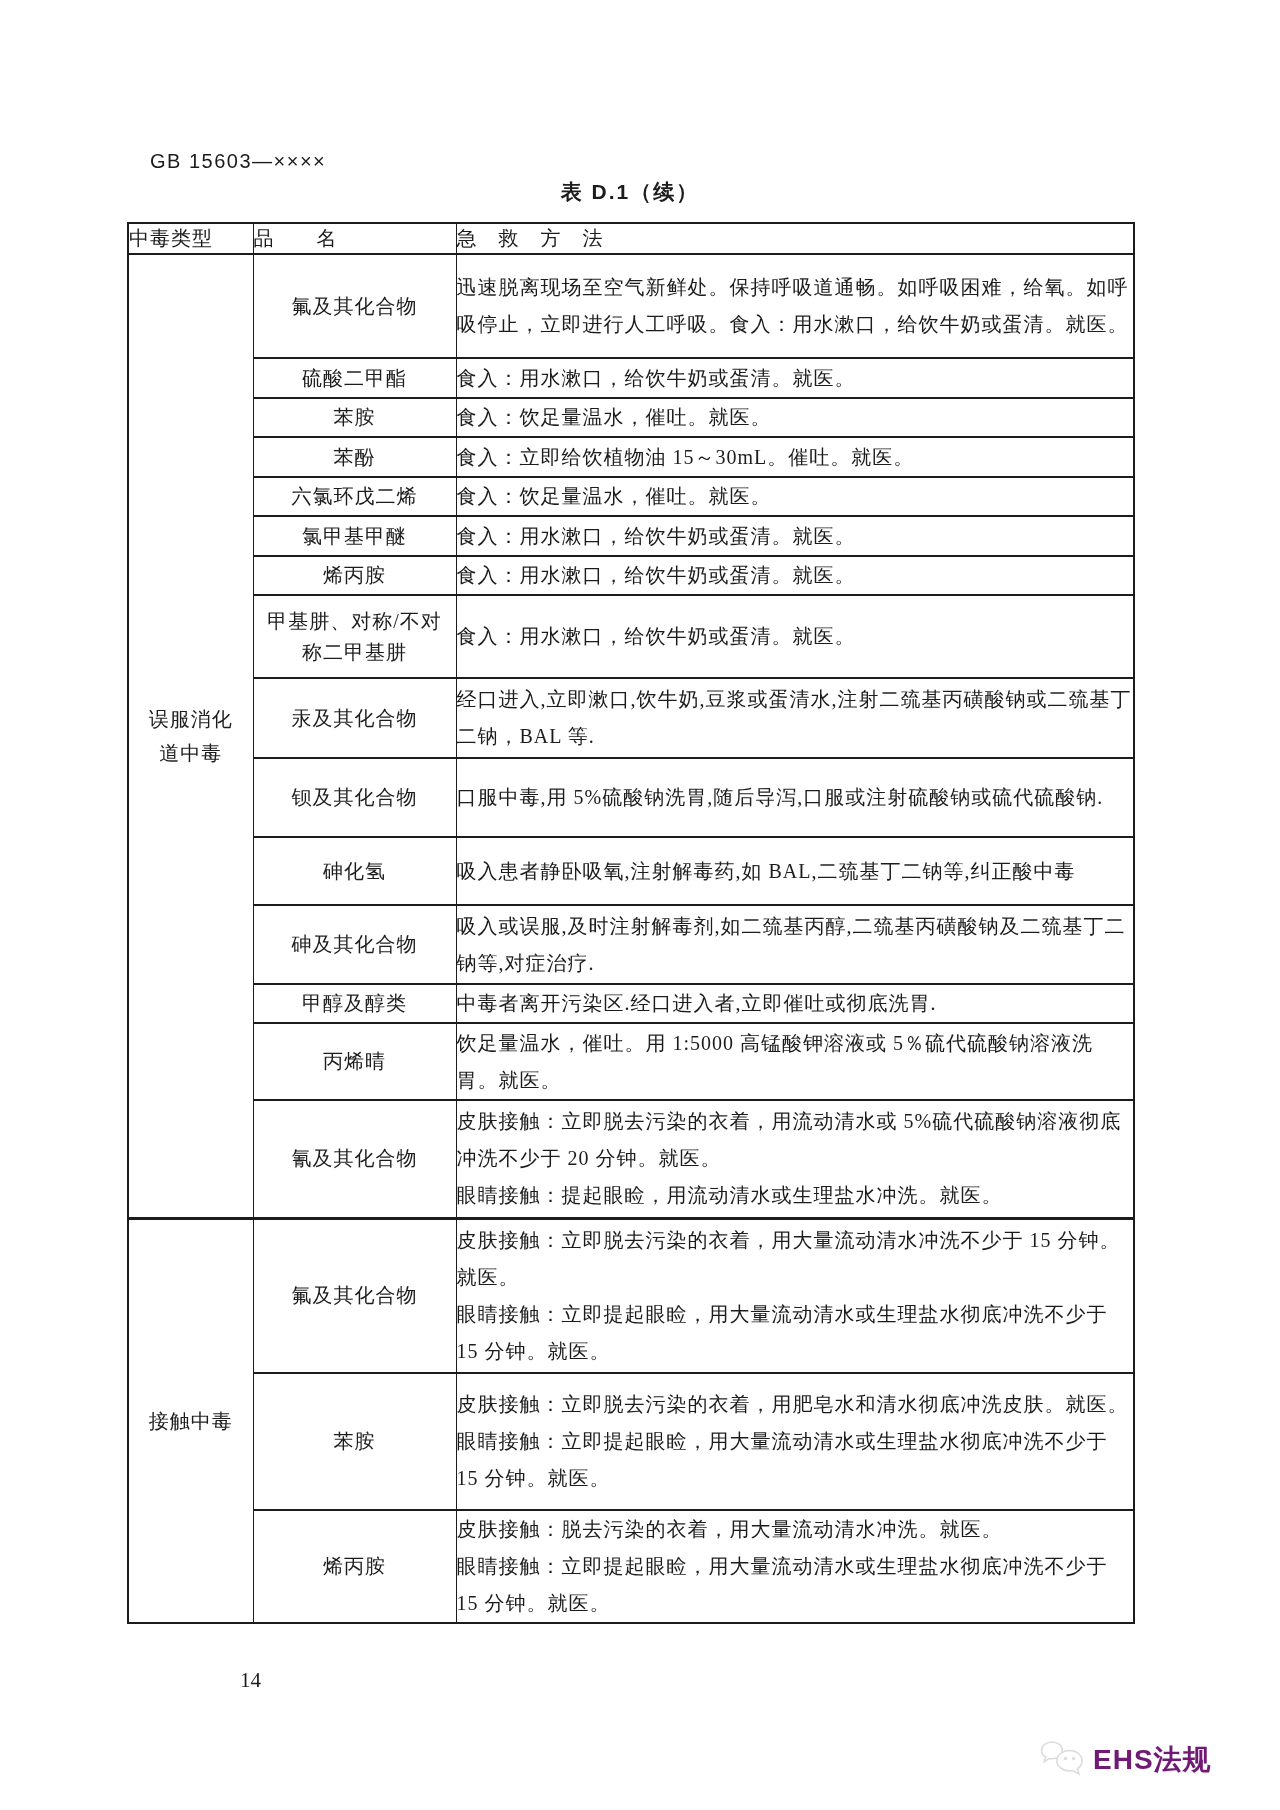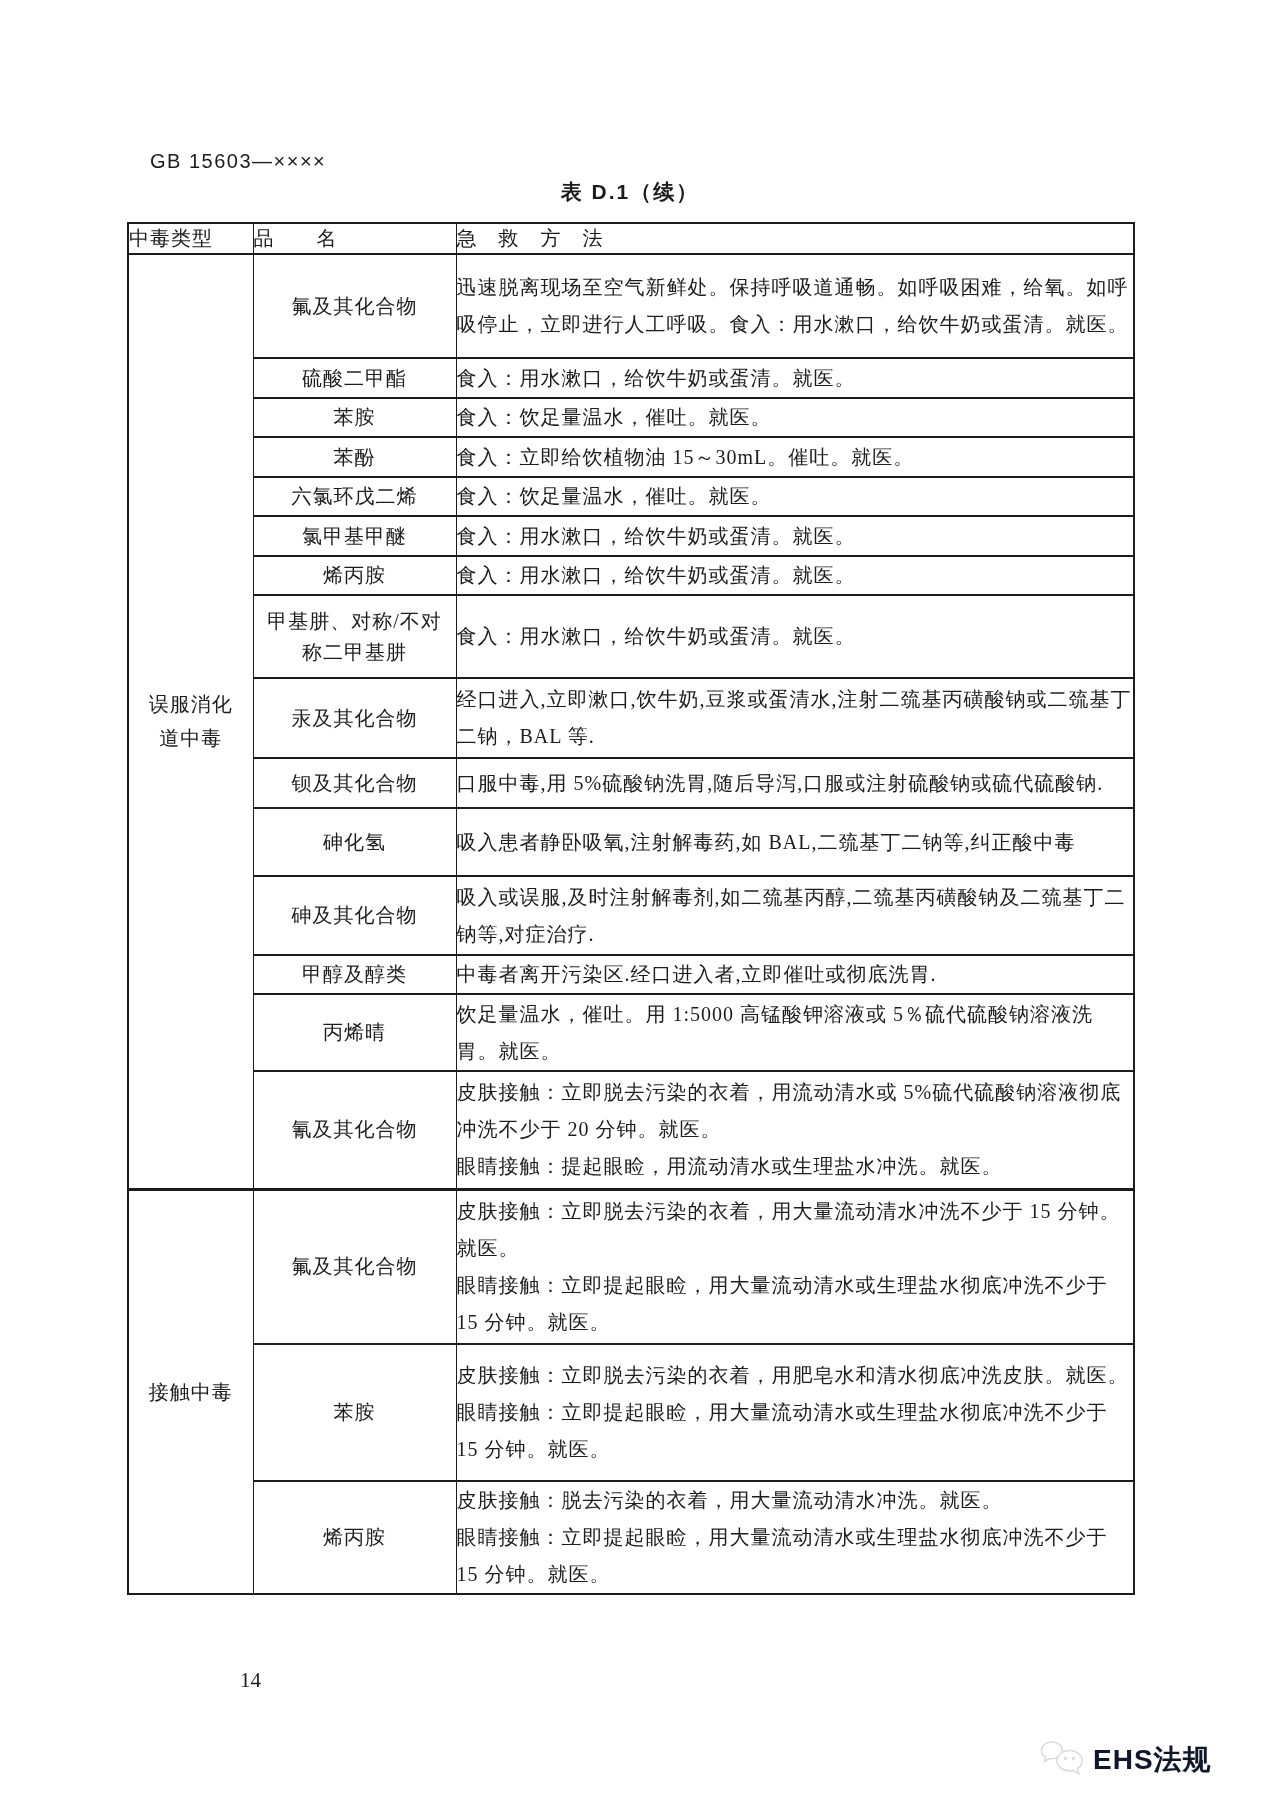--- a/index.html
+++ b/index.html
@@ -41,21 +41,21 @@
   }
   .page-number{
     position:absolute;left:240px;top:1668px;font-size:21px;
   }
   .watermark{
     position:absolute;left:1040px;top:1740px;
     display:flex;align-items:center;gap:7px;
   }
   .watermark-text{
     font-family:"Liberation Sans","DejaVu Sans",sans-serif;
-    font-size:28px;font-weight:bold;color:#0f172a;
+    font-size:28px;font-weight:bold;color:#701a75;
     text-shadow:0 1px 0 #f5f5f5;letter-spacing:1px;
   }
 </style>
 </head>
 <body>
 
 <div class="doc-code">GB 15603—××××</div>
 <div class="table-title">表 D.1（续）</div>
 
 <table class="main">
@@ -139,21 +139,21 @@
         </td>
   </tr>
   <tr style="height:80px">
     <td class="name-cell">
           <div class="name">汞及其化合物</div>
         </td>
     <td class="method-cell">
           <div>经口进入,立即漱口,饮牛奶,豆浆或蛋清水,注射二巯基丙磺酸钠或二巯基丁二钠，BAL 等.</div>
         </td>
   </tr>
-  <tr style="height:50px">
+  <tr style="height:79px">
     <td class="name-cell">
           <div class="name">钡及其化合物</div>
         </td>
     <td class="method-cell">
           <div>口服中毒,用 5%硫酸钠洗胃,随后导泻,口服或注射硫酸钠或硫代硫酸钠.</div>
         </td>
   </tr>
   <tr style="height:68px">
     <td class="name-cell">
           <div class="name">砷化氢</div>

